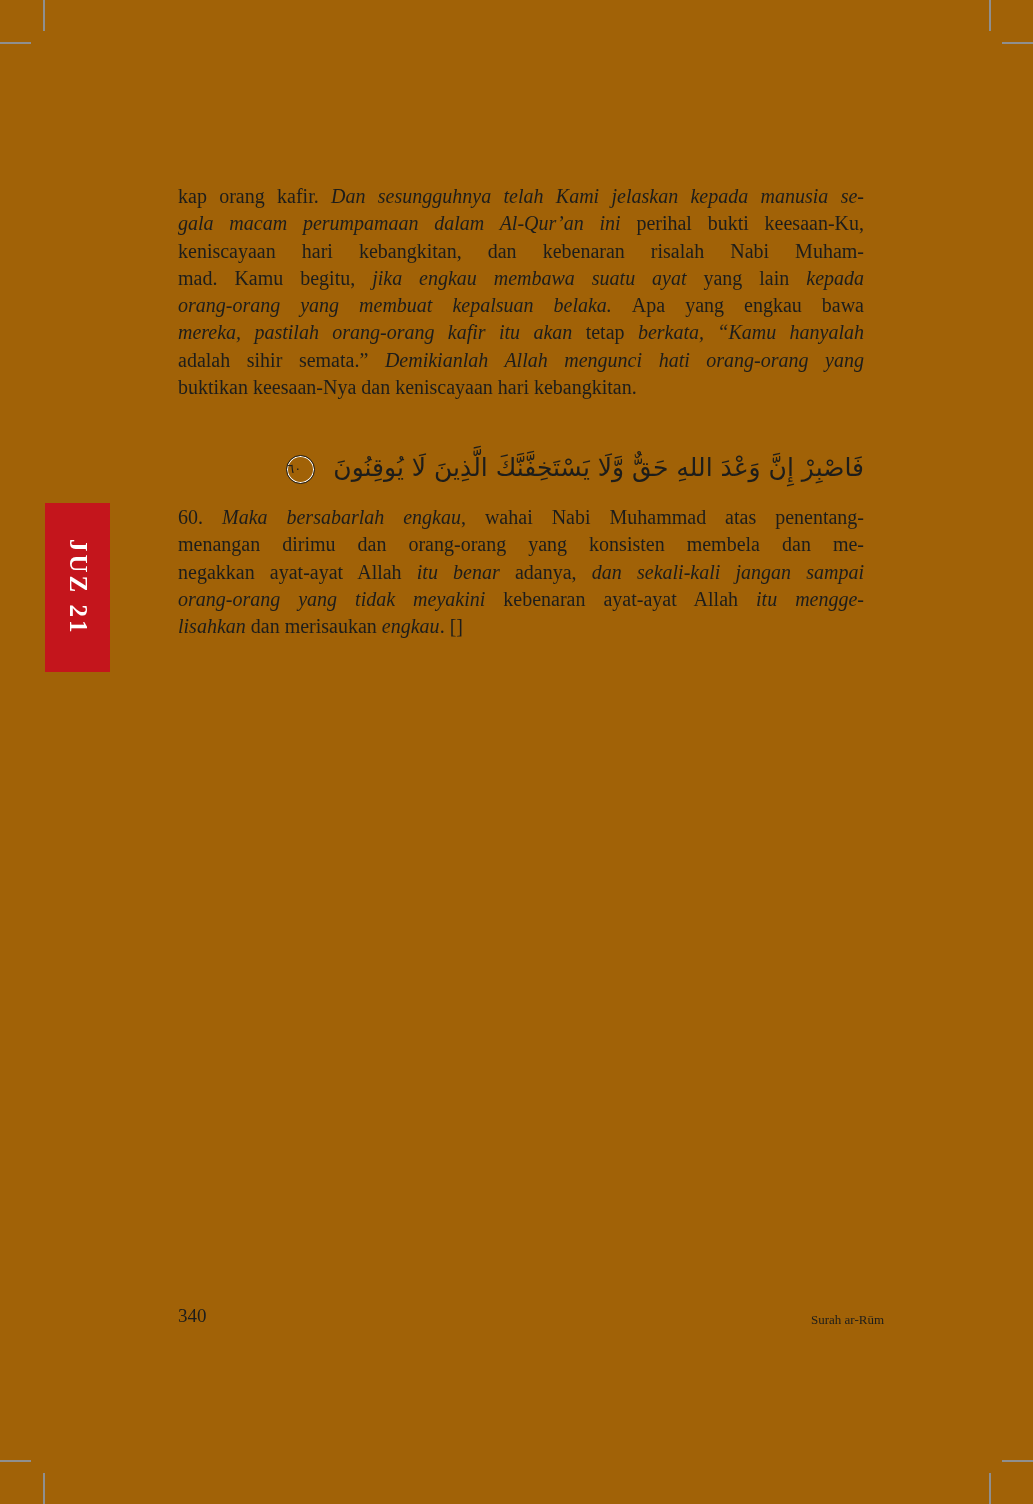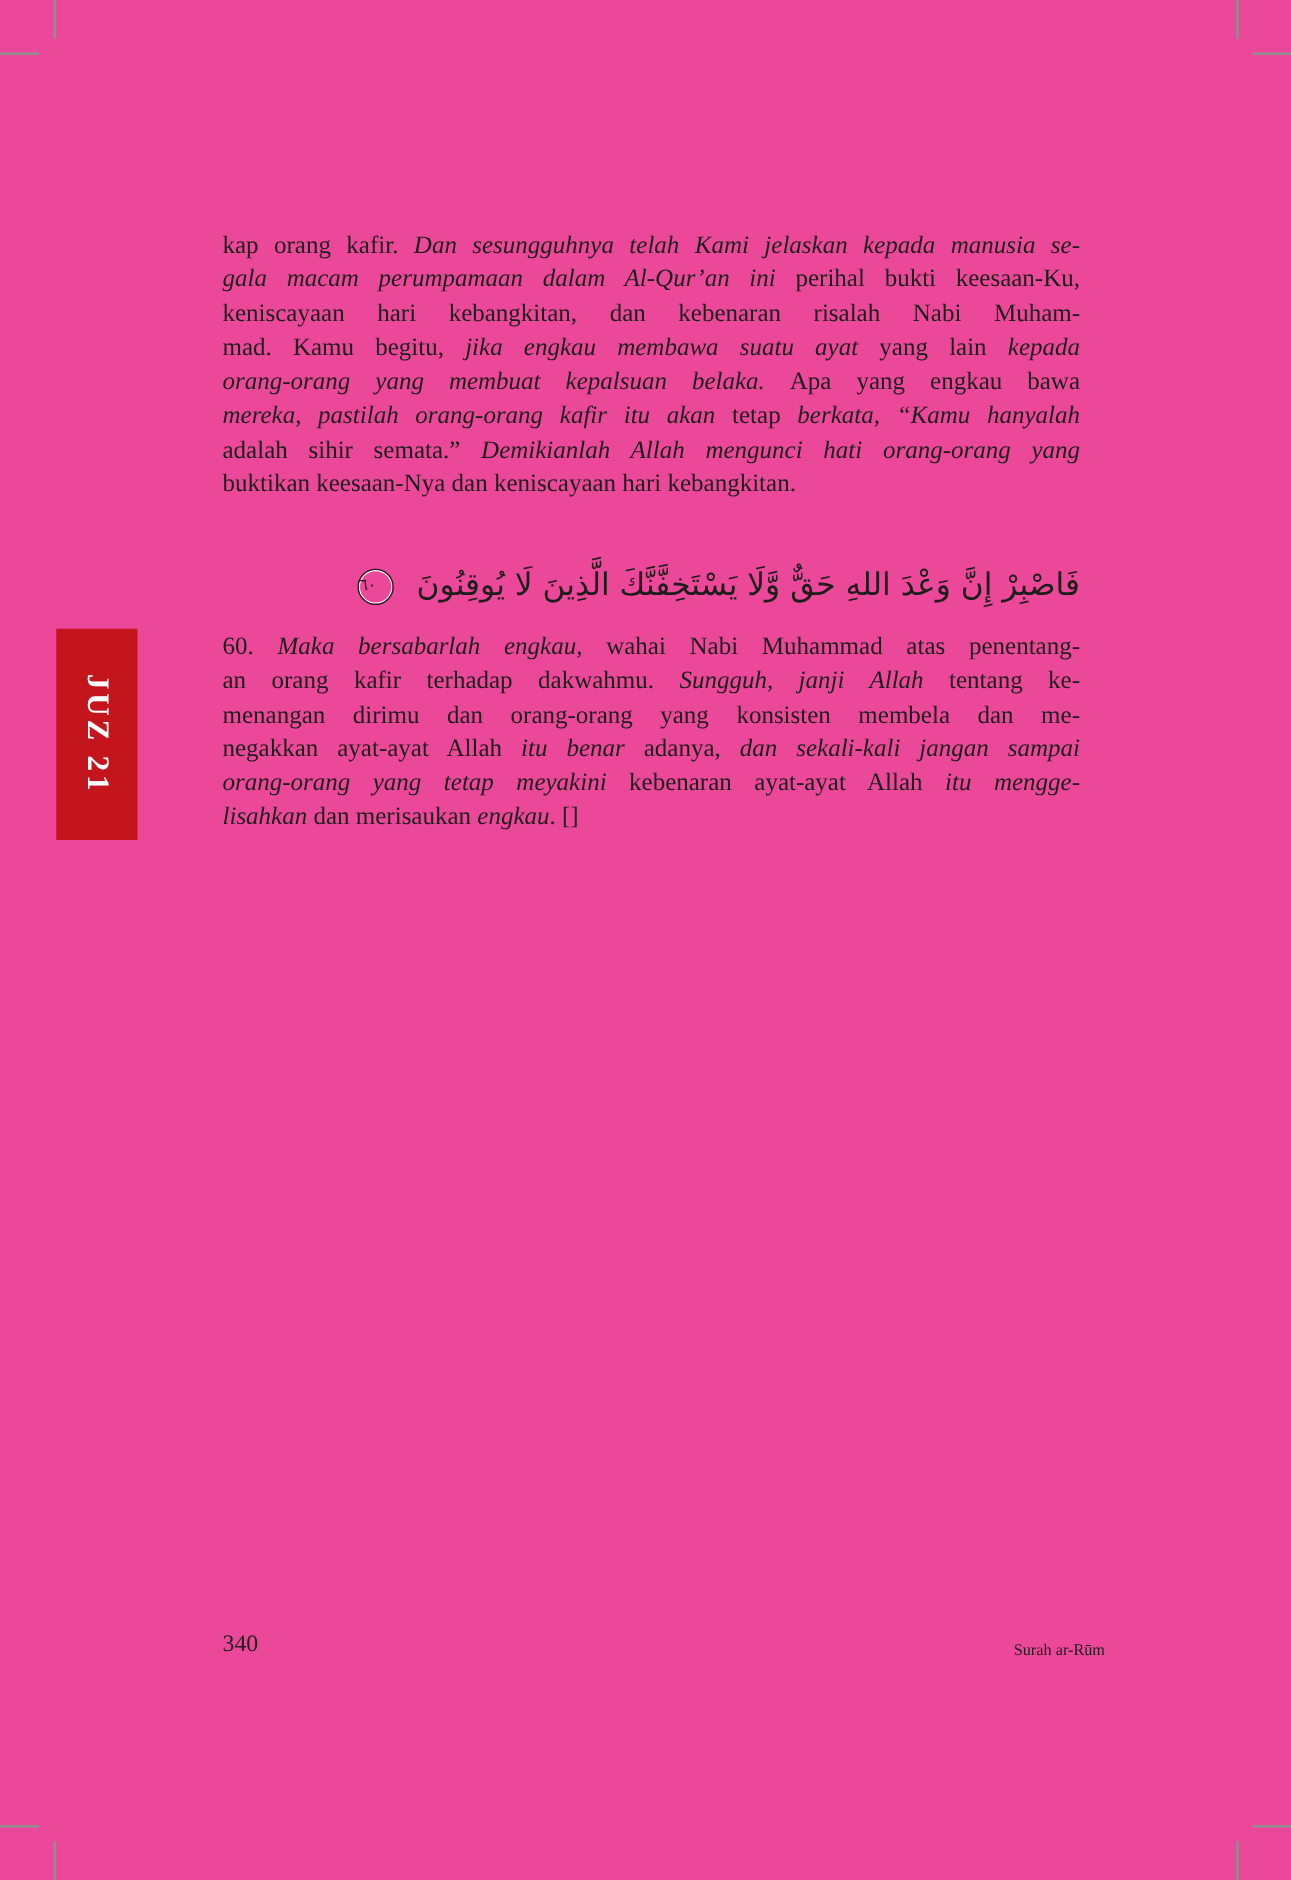--- a/index.html
+++ b/index.html
@@ -4,21 +4,21 @@
 <style>
   html, body {
     margin: 0;
     padding: 0;
     background: #ffffff;
   }
   .page {
     position: relative;
     width: 1033px;
     height: 1504px;
-    background: #ec4899;
+    background: #a16207;
     overflow: hidden;
     font-family: "Liberation Serif", "DejaVu Serif", serif;
     color: #1d1d1b;
   }
 
   
   .crop {
     position: absolute;
     background: #8f8f8f;
   }
@@ -135,24 +135,23 @@
       <div class="tline last"><span class="">buktikan keesaan-Nya dan keniscayaan hari kebangkitan.</span></div>
     </div>
 
   <div class="verse">
     <span>فَاصْبِرْ إِنَّ وَعْدَ اللهِ حَقٌّ وَّلَا يَسْتَخِفَّنَّكَ الَّذِينَ لَا يُوقِنُونَ</span>
     <span class="ayah-badge">٦٠</span>
   </div>
 
   <div class="textcol" id="para2">
       <div class="tline"><span class="">60. </span><span class="it">Maka bersabarlah engkau</span><span class="">, wahai Nabi Muhammad atas penentang-</span></div>
-      <div class="tline"><span class="">an orang kafir terhadap dakwahmu. </span><span class="it">Sungguh, janji Allah </span><span class="">tentang ke-</span></div>
       <div class="tline"><span class="">menangan dirimu dan orang-orang yang konsisten membela dan me-</span></div>
       <div class="tline"><span class="">negakkan ayat-ayat Allah </span><span class="it">itu benar </span><span class="">adanya, </span><span class="it">dan sekali-kali jangan sampai</span></div>
-      <div class="tline"><span class="it">orang-orang yang tetap meyakini </span><span class="">kebenaran ayat-ayat Allah </span><span class="it">itu mengge-</span></div>
+      <div class="tline"><span class="it">orang-orang yang tidak meyakini </span><span class="">kebenaran ayat-ayat Allah </span><span class="it">itu mengge-</span></div>
       <div class="tline last"><span class="it">lisahkan </span><span class="">dan merisaukan </span><span class="it">engkau</span><span class="">. []</span></div>
     </div>
 
   <div class="juz-tab" style="background-color: rgb(196, 21, 28);">
     <span class="juz-label">JUZ 21</span>
   </div>
 
   <div class="page-number">340</div>
   <div class="footer-surah">Surah ar-Rūm</div>
 

